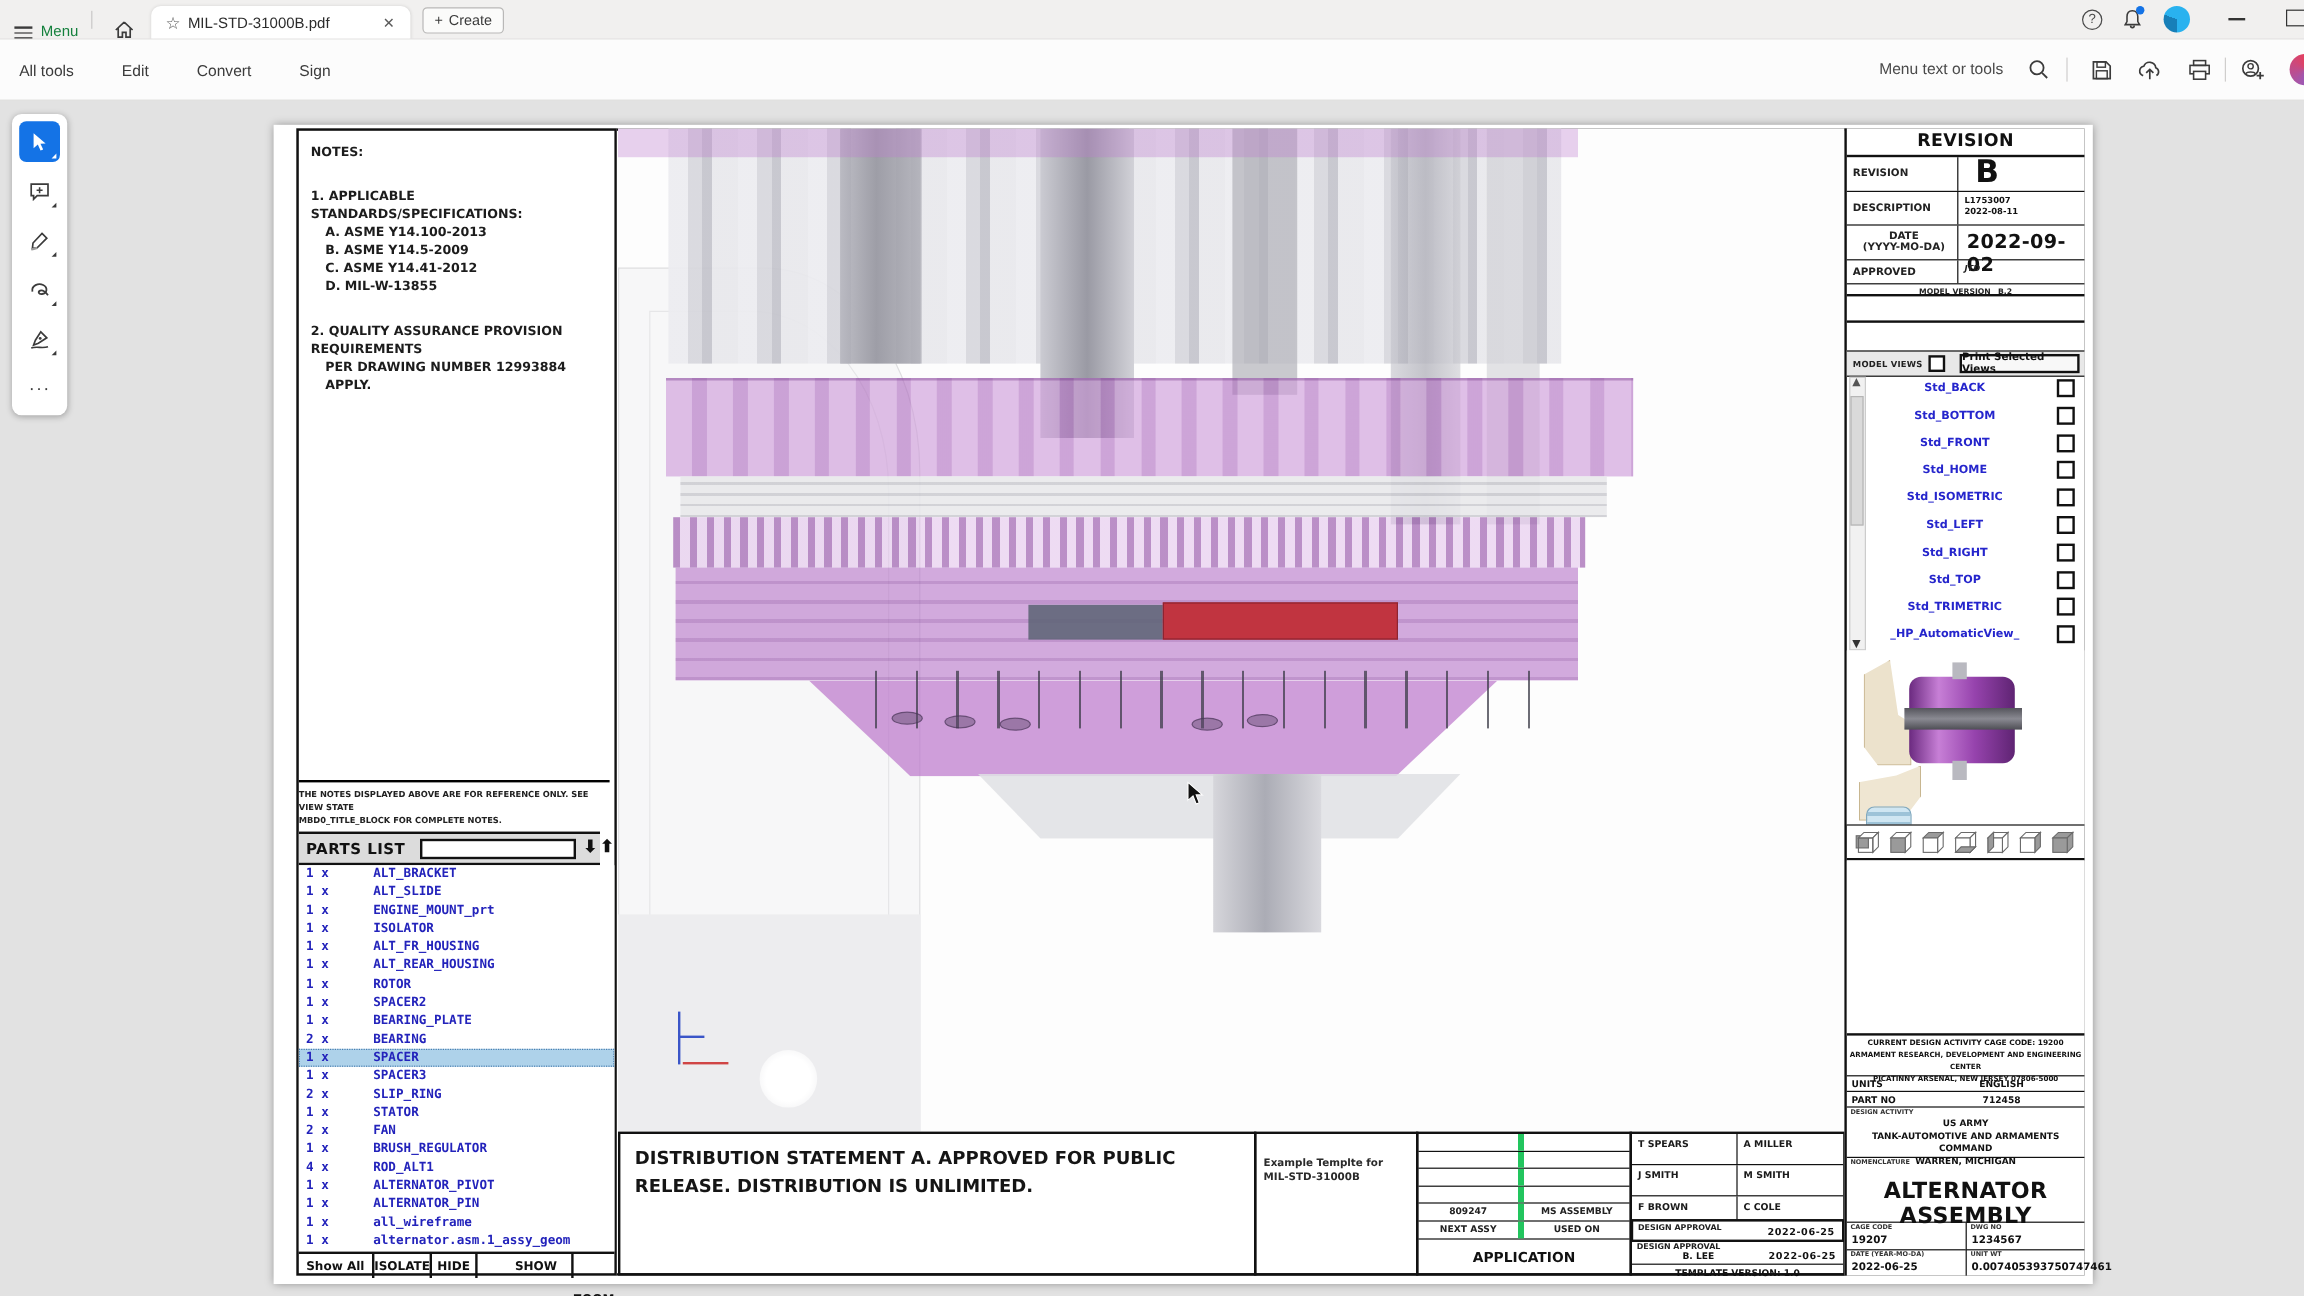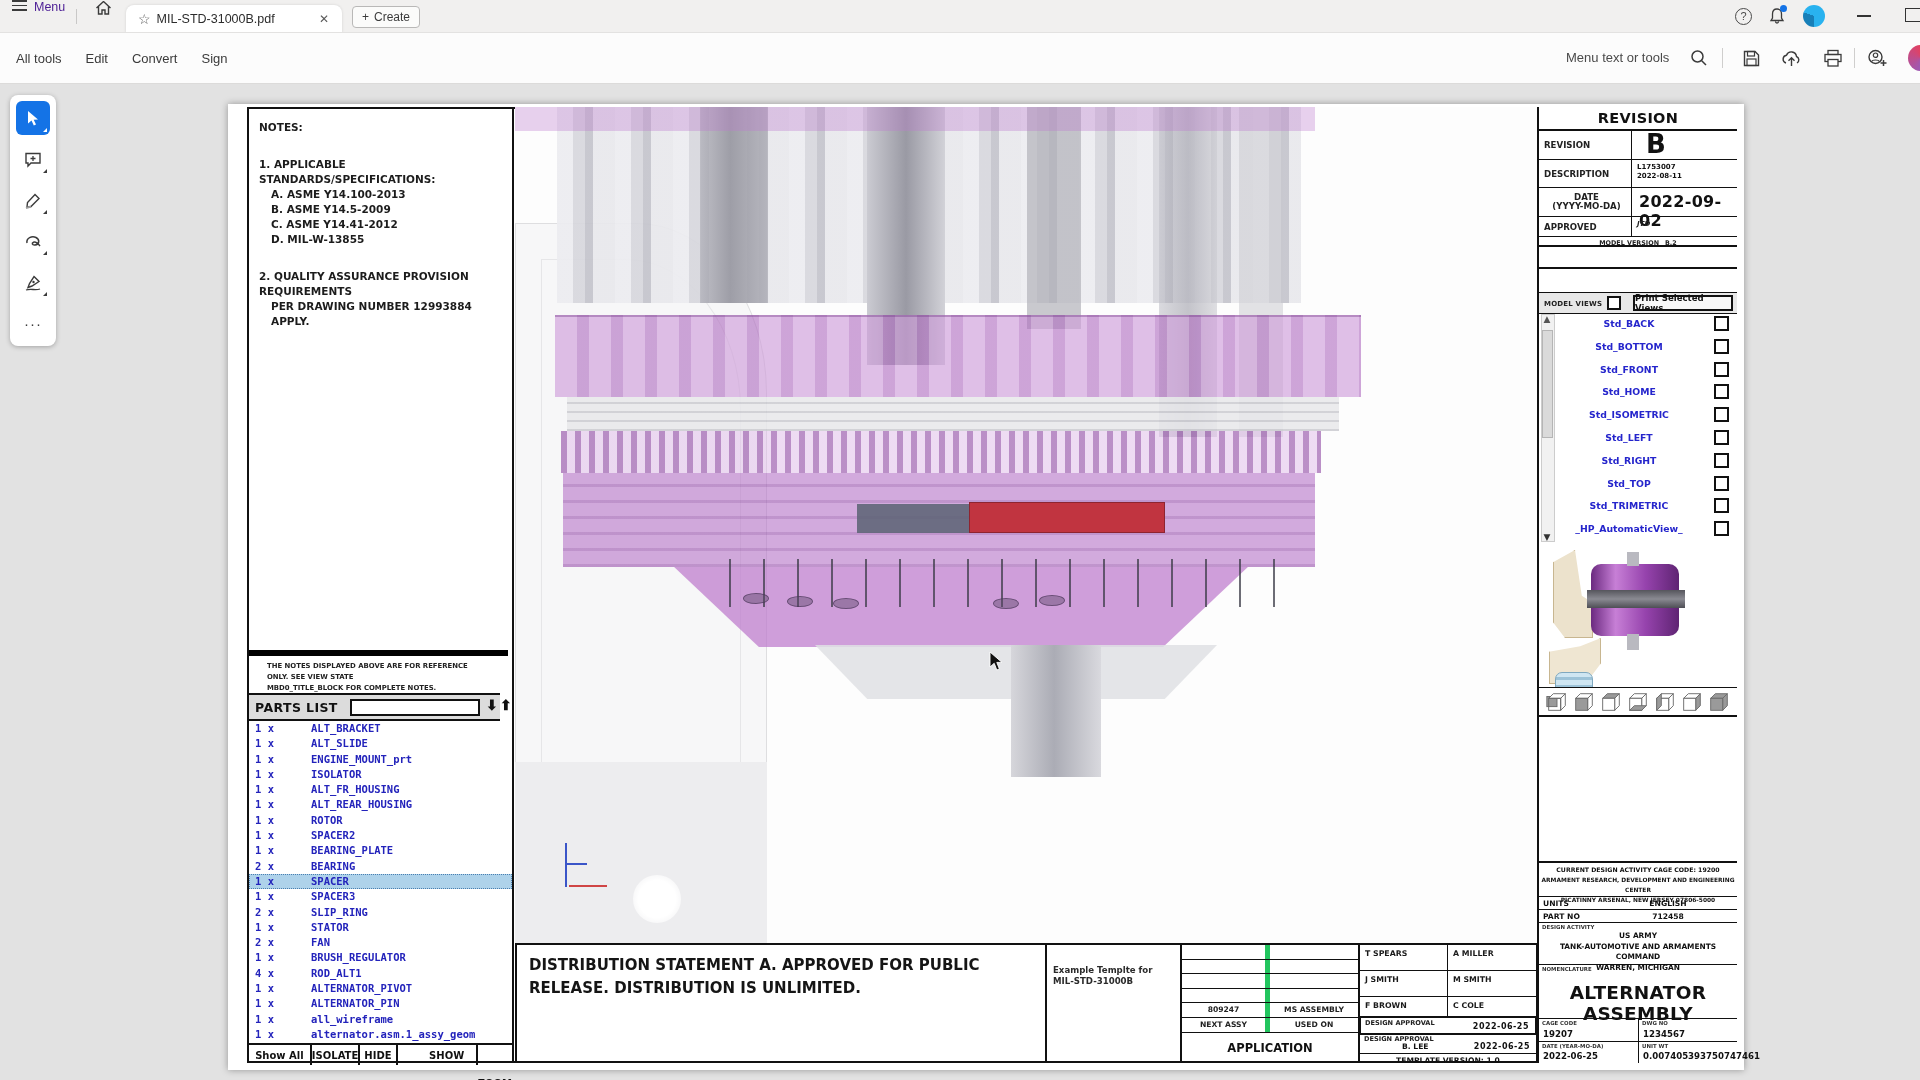--- a/index.html
+++ b/index.html
@@ -2,41 +2,41 @@
 <html><head>
 <meta charset="utf-8">
 <style>
   * { box-sizing: border-box; margin: 0; padding: 0; }
   html,body { width:1920px; height:1080px; overflow:hidden; }
   body { font-family:"Liberation Sans", sans-serif; background:#e5e5e5; position:relative; }
   #app { position:absolute; inset:0; width:1920px; height:1080px; }
 
   
   .titlebar { position:absolute; left:0; top:0; width:1920px; height:33px; background:#f1f0ef; border-bottom:1px solid #e3e2e1; overflow:hidden; }
-  .tb-item { position:absolute; top:0; height:33px; display:flex; align-items:flex-start; color:#4c1d95; font-size:12.5px; cursor:default; }
+  .tb-item { position:absolute; top:0; height:33px; display:flex; align-items:flex-end; color:#15803d; font-size:12.5px; cursor:default; }
   .hamburger { left:12px; gap:7px; }
   .hamburger .bars { width:15px; height:11px; display:flex; flex-direction:column; justify-content:space-between; }
   .hamburger .bars i { display:block; height:1.8px; background:#3b3b3b; }
   .tb-divider { position:absolute; left:76px; top:9px; width:1px; height:15px; background:#c9c8c7; }
   .home-btn { left:90px; width:26px; justify-content:center; }
   .tab { position:absolute; left:126px; top:5px; width:216px; height:28px; background:#ffffff; border-radius:8px 8px 0 0; display:flex; align-items:center; padding:0 8px; box-shadow:0 0 3px rgba(0,0,0,.12); }
   .tab .star { font-size:14px; color:#5a5a5a; margin:0 6px 0 4px; }
   .tab .tab-title { font-size:12.5px; color:#2c2c2c; flex:1; white-space:nowrap; overflow:hidden; }
   .tab .tab-close { font-size:12px; color:#5a5a5a; padding:2px 5px; }
   .create-btn { position:absolute; left:352px; top:6px; height:22px; background:#fbfbfa; border:1px solid #b9b8b7; border-radius:4px; display:flex; align-items:center; padding:0 9px; font-size:12px; color:#3b3b3b; gap:5px; }
   .help-circle { position:absolute; left:1735px; top:8px; width:17px; height:17px; border:1.4px solid #4a4a4a; border-radius:50%; font-size:11px; color:#4a4a4a; text-align:center; line-height:14px; }
   .bell { position:absolute; left:1768px; top:7px; width:18px; height:18px; }
   .bell-dot { position:absolute; left:1780px; top:5px; width:7px; height:7px; border-radius:50%; background:#1473e6; }
   .avatar { position:absolute; left:1803px; top:5px; width:22px; height:22px; border-radius:50%; background:conic-gradient(from 180deg, #177fb8 0 110deg, #29b2ef 110deg 360deg); }
   .min-btn { position:absolute; left:1857px; top:15px; width:14px; height:2px; background:#333; }
   .restore-btn { position:absolute; left:1905px; top:8px; width:16px; height:14px; border:1.6px solid #333; background:#f1f0ef; }
 
   
   .nav { position:absolute; left:0; top:33px; width:1920px; height:51px; background:#fcfcfc; border-bottom:1px solid #dcdbda; overflow:hidden; }
-  .nav-links { position:absolute; left:14px; top:0; height:51px; display:flex; align-items:center; gap:20px; }
+  .nav-links { position:absolute; left:14px; top:0; height:51px; display:flex; align-items:center; gap:36px; }
   .nav-link { font-size:13px; color:#3b3b3b; padding:4px 2px; }
   .find-label { position:absolute; left:1566px; top:17px; font-size:13px; color:#4a4a4a; }
   .nav-icon { position:absolute; top:14px; width:22px; height:22px; display:flex; align-items:center; justify-content:center; }
   .nav-divider { position:absolute; top:15px; width:1px; height:20px; background:#cfcecd; }
   .ai-circle { position:absolute; left:1908px; top:12px; width:26px; height:26px; border-radius:50%; background:conic-gradient(#e4405f, #9b59b6, #e4405f); }
 
   
   .content { position:absolute; left:0; top:84px; width:1920px; height:996px; background:#e2e2e2; }
 
   
@@ -50,21 +50,21 @@
   .page { position:absolute; left:228px; top:20px; width:1516px; height:966px; background:#ffffff; box-shadow:0 0 7px rgba(0,0,0,.35); }
   .sheet-frame { position:absolute; left:19px; top:3px; width:1490px; height:956px; border:2px solid #111; }
 
   
   .notes-col { position:absolute; left:19px; top:3px; width:267px; height:956px; border:2px solid #111; background:#fff; }
   .notes-text { position:absolute; left:10px; top:11px; width:248px; font-family:"DejaVu Sans", sans-serif; font-size:10.5px; font-weight:600; color:#1c1c1c; line-height:15px; }
   .notes-title { margin-bottom:22px; }
   .nspec { margin-left:12px; }
   .note2 { margin-top:22px; }
   .note2b { margin-left:12px; }
-  .ref-box { position:absolute; left:0px; top:541px; width:259px; height:43px; border-top:6px solid #000000; padding:5px 18px; font-family:"DejaVu Sans", sans-serif; font-size:6.9px; font-weight:700; color:#222; line-height:11px; }
+  .ref-box { position:absolute; left:0px; top:541px; width:259px; height:43px; border-top:2px solid #000000; padding:5px 0; font-family:"DejaVu Sans", sans-serif; font-size:6.9px; font-weight:700; color:#222; line-height:11px; }
   .parts-header { position:absolute; left:0px; top:584px; width:251px; height:28px; background:#dcdcdc; border-top:2px solid #111; border-bottom:2px solid #111;padding-left:48px; }
   .ph-title { position:absolute; left:6px; top:5px; font-family:"DejaVu Sans", sans-serif; font-size:12.5px; font-weight:700; letter-spacing:.4px; color:#111; }
   .ph-input { position:absolute; left:101px; top:4px; width:130px; height:17px; background:#fff; border:2px solid #111; font-size:10px; padding:0 3px; }
   .ph-arrow { position:absolute; top:2px; font-size:14px; color:#111; font-weight:700; }
   .parts-list { position:absolute; left:0px; top:612px; width:263px; height:322px; background:#fff; overflow:hidden; }
   .prow { position:relative; height:15.3px; font-family:"DejaVu Sans Mono", monospace; font-size:10.5px; font-weight:700; color:#2323bb; white-space:pre; line-height:15.3px; }
   .prow .q { position:absolute; left:6px; }
   .prow .n { position:absolute; left:62px; }
   .prow.sel { background:#aed2ea; outline:1px dotted #4a7fb0; outline-offset:-1px; }
   .parts-buttons { position:absolute; left:0px; top:934px; width:263px; height:22px; border-top:2px solid #111; display:flex; }

